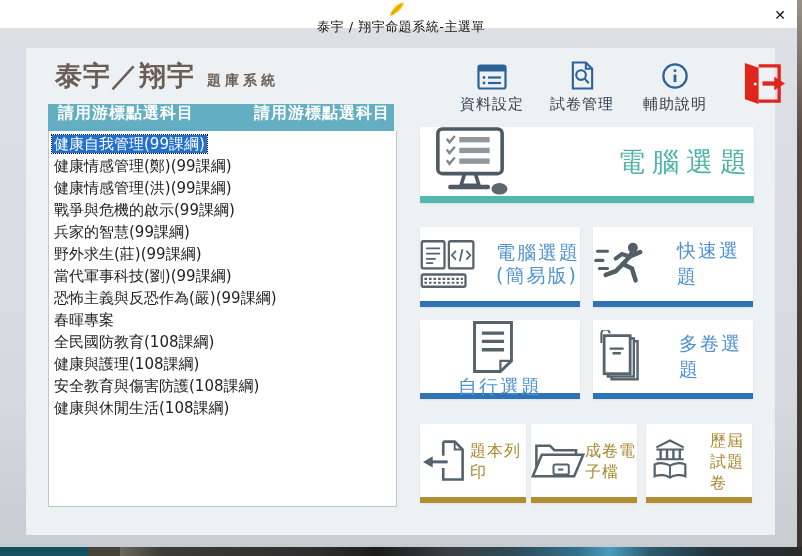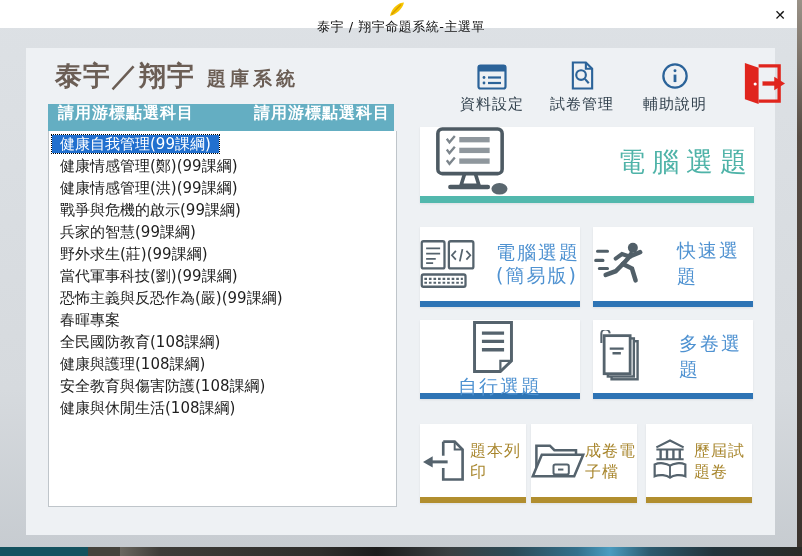--- a/index.html
+++ b/index.html
@@ -15,30 +15,30 @@
   .titlebar .app-icon { width:18px; height:18px; margin-right:8px; flex:0 0 auto; }
   .titlebar .title { font-size:13px; color:#111; letter-spacing:0.5px; }
   .close-btn { position:absolute; right:12px; top:5px; width:20px; height:20px;
     font-size:14px; color:#111; text-align:center; line-height:20px; cursor:pointer; }
 
   
   .panel { position:absolute; left:26px; top:48px; width:749px; height:487px; background:#eef1f4; }
 
   .brand { position:absolute; left:29px; top:10px; white-space:nowrap; }
   .brand-main { font-size:27px; font-weight:600; color:#6b5e55; letter-spacing:1px; }
-  .brand-sub { font-size:19px; color:#6b5e55; letter-spacing:4px; margin-left:12px; font-weight:600;margin-top:20px; }
+  .brand-sub { font-size:14px; color:#6b5e55; letter-spacing:4px; margin-left:12px; font-weight:600;margin-top:20px; }
 
   
   .list-header { position:absolute; left:22px; top:56px; width:346px; height:27px;
     background:var(--list-header-bg,#64aec2); color:#fff; font-weight:bold; font-size:16px;
     display:flex; justify-content:space-between; align-items:center; padding:0 4px 8px 10px; letter-spacing:1px; }
   .list-box { position:absolute; left:22px; top:83px; width:349px; height:376px;
     background:#fff; border:1px solid #bfc5ca; border-top:none; padding:2px 0 0 3px; overflow:hidden; }
   .list-item { height:22px; line-height:22px; font-size:15px; color:#1e1e1e; white-space:nowrap; cursor:default; }
-  .list-item .item-text { padding:0 8px; }
+  .list-item .item-text { padding:0 2px; }
   .list-item .item-text.selected { background:var(--selection-bg,#2170cf); color:#fff;
     outline:1px dotted #000; outline-offset:0; }
 
   
   .toolbar { position:absolute; left:394px; top:14px; width:355px; height:60px; }
   .tool { position:absolute; top:0; width:80px; display:flex; flex-direction:column; align-items:center;
     cursor:pointer; }
   .tool-ico { height:28px; display:flex; align-items:flex-end; }
   .tool-label { margin-top:5px; font-size:15px; color:#33424e; letter-spacing:1px; }
   .tool-1 { left:32px; } .tool-2 { left:122px; } .tool-3 { left:215px; }
@@ -57,21 +57,21 @@
   .btn-quick { left:567px; top:179px; width:160px; height:80px;gap:12px; }
   .btn-self  { left:394px; top:272px; width:160px; height:79px;flex-direction:column; }
   .btn-multi { left:567px; top:272px; width:160px; height:79px;gap:20px; }
   .btn-blue .mico { margin-right:14px; display:flex; }
   .two-line { display:flex; flex-direction:column; line-height:23px; }
 
   .btn-gold { border-bottom:6px solid var(--gold-border,#b18e2f); flex-direction:row; }
   .btn-gold .mlabel { font-size:16px; color:var(--gold-label,#a8862d); letter-spacing:1px; margin-top:3px; }
   .btn-print { left:394px; top:376px; width:106px; height:79px; }
   .btn-efile { left:505px; top:376px; width:106px; height:79px; }
-  .btn-past  { left:620px; top:376px; width:106px; height:79px; }
+  .btn-past  { left:620px; top:376px; width:106px; height:79px;gap:16px; }
 
   
   .bottom-strip { position:absolute; left:0; bottom:0; width:802px; height:9px;
     background:linear-gradient(90deg,#14525f 0%,#14525f 11%,#45433c 11%,#45433c 15%,#6a675f 15%,
       #3e3c38 20%,#2e2d2b 40%,#1c1c1c 47%,#3a3f41 56%,#2c4a56 64%,#33708c 72%,#4b9cc0 76%,
       #2c5a6e 81%,#23333b 89%,#2b2b28 100%); }
   .right-strip { position:absolute; right:0; top:0; width:5px; height:547px;
     background:linear-gradient(#9a9288 0%,#574c44 25%,#3a332e 100%); }
 
   svg { display:block; }

